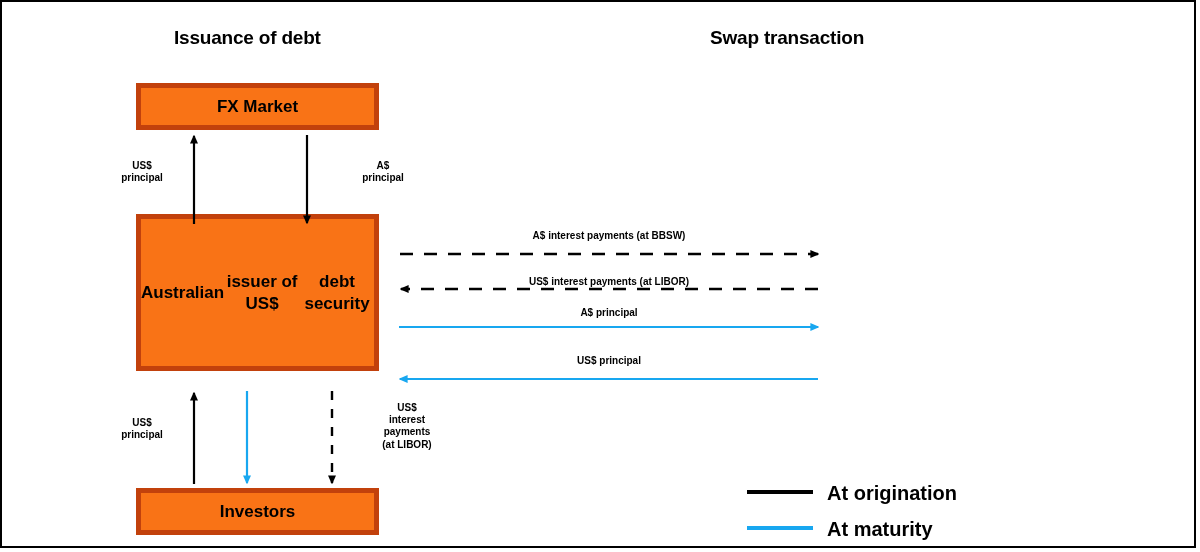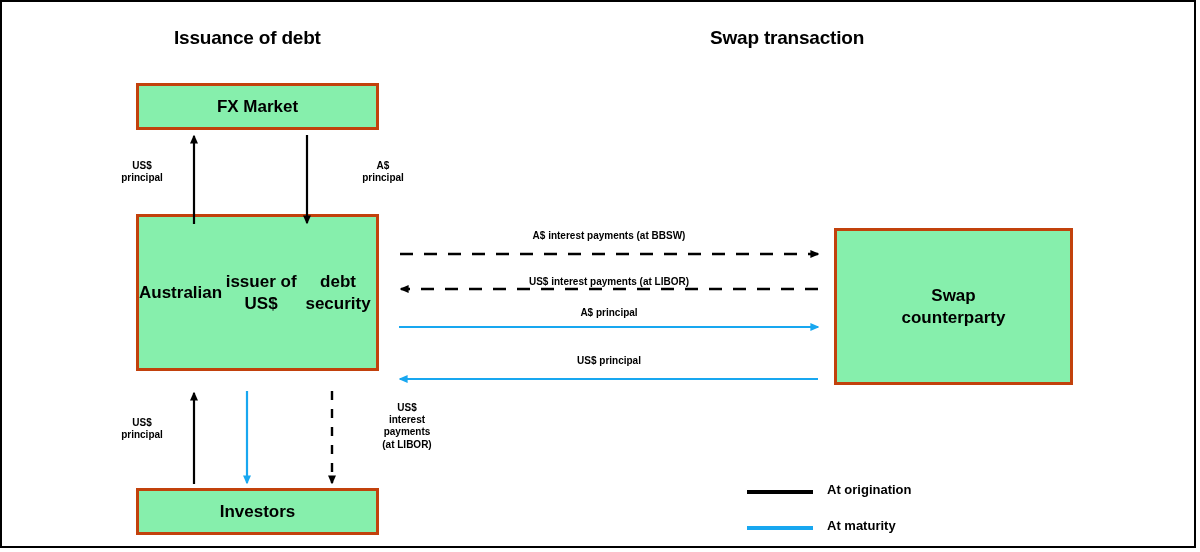--- a/index.html
+++ b/index.html
@@ -28,22 +28,22 @@
     font-size: 19px;
     font-weight: bold;
     color: #000000;
     letter-spacing: -0.2px;
     white-space: nowrap;
   }
 
   
   .node {
     box-sizing: border-box;
-    background: #86efac;
-    border: 3px solid #c2410c;
+    background: #f97316;
+    border: 5px solid #c2410c;
     display: flex;
     align-items: center;
     justify-content: center;
     text-align: center;
     font-size: 17px;
     font-weight: bold;
     color: #000000;
     line-height: 1.28;
   }
   .node span { display: block; }
@@ -58,21 +58,21 @@
     white-space: nowrap;
   }
 
   
   .legend-line {
     height: 0;
     border-top-width: 4px;
     border-top-style: solid;
   }
   .legend-text {
-    font-size: 13px;
+    font-size: 20px;
     font-weight: bold;
     color: #000000;
     white-space: nowrap;
   }
 
   svg.overlay {
     position: absolute;
     left: 0;
     top: 0;
     width: 1196px;
@@ -96,24 +96,20 @@
   <div class="abs node" style="left:134px; top:212px; width:243px; height:157px; flex-direction:row;text-align:center;">
     <span>Australian</span>
     <span>issuer of US$</span>
     <span>debt security</span>
   </div>
 
   <div class="abs node" style="left:134px; top:486px; width:243px; height:47px;">
     <span>Investors</span>
   </div>
 
-  <div class="abs node" style="left:832px; top:226px; width:239px; height:157px; flex-direction:column;">
-    <span>Swap</span>
-    <span>counterparty</span>
-  </div>
 
   <svg class="overlay" viewBox="0 0 1196 548">
     <defs>
       <marker id="arrow-black" markerWidth="9" markerHeight="9" refX="7.6" refY="4" orient="auto" markerUnits="userSpaceOnUse">
         <path d="M0,0 L9,4 L0,8 z" fill="#000000"></path>
       </marker>
       <marker id="arrow-blue" markerWidth="9" markerHeight="9" refX="7.6" refY="4" orient="auto" markerUnits="userSpaceOnUse">
         <path d="M0,0 L9,4 L0,8 z" fill="#18a7f0"></path>
       </marker>
     </defs>

